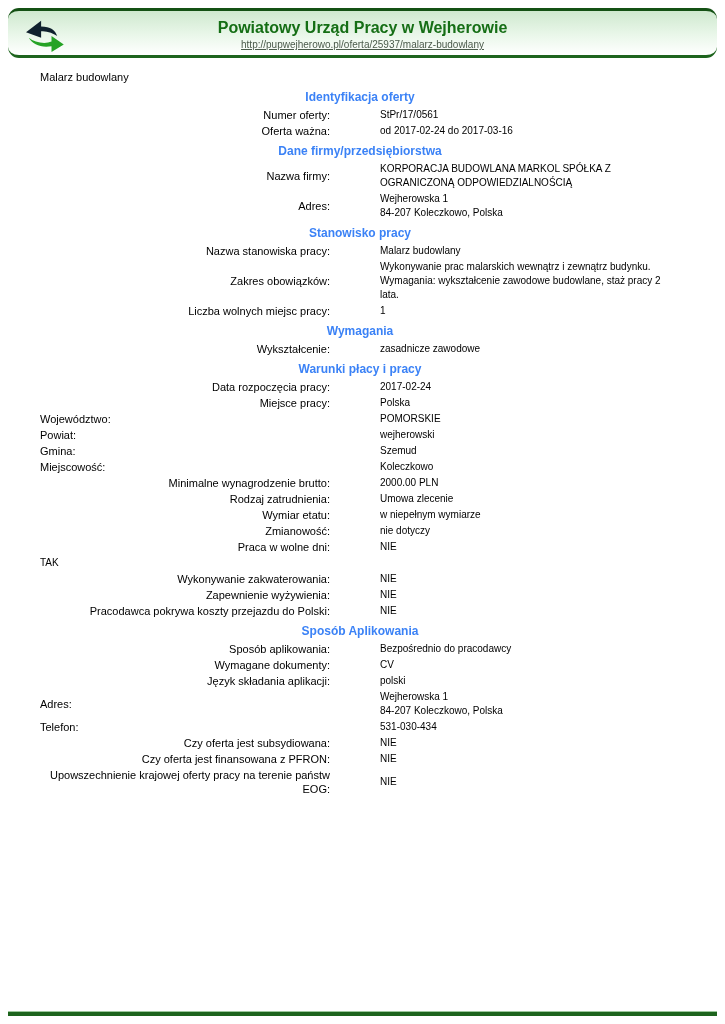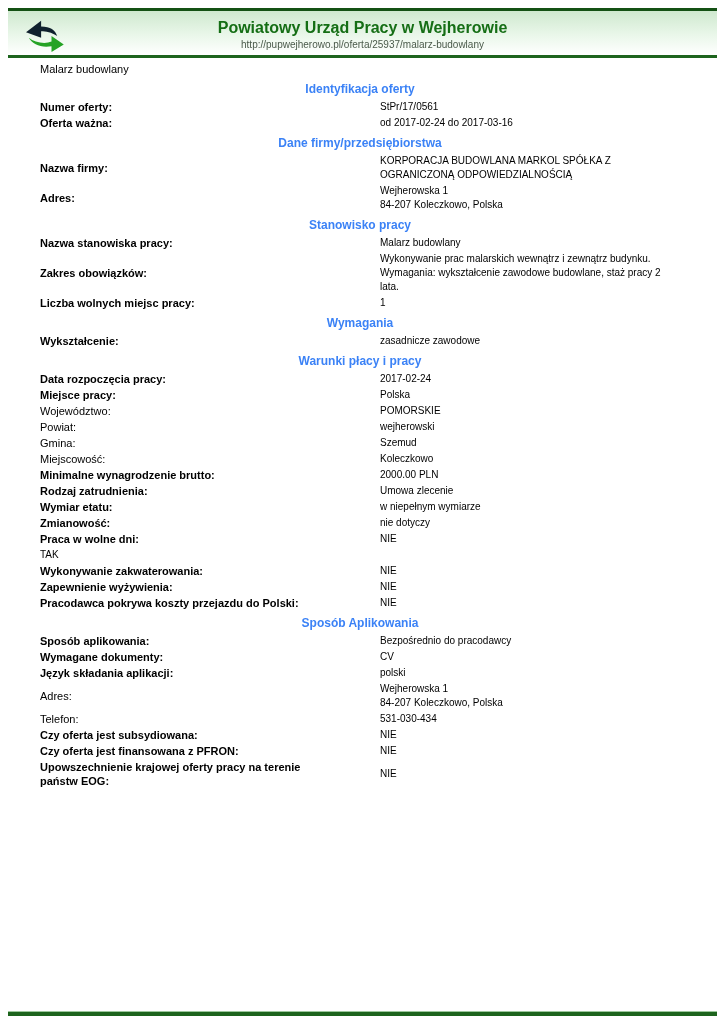--- a/index.html
+++ b/index.html
@@ -17,50 +17,51 @@
   }
   
   .hdr {
     position: relative;
     border-top: 3px solid #145114;
     border-bottom: 3px solid #1d641d;
     background: linear-gradient(to bottom, #cfe9cf 0%, #eaf7ea 55%, #ffffff 100%);
     height: 50px;
     text-align: center;
     padding-top: 7px;
+    border-radius: 11px;
   }
   .hdr-title {
     font-size: 16px; font-weight: bold; color: #156e15;
     line-height: 20px;
   }
   .hdr-url {
-    font-size: 10px; color: #4a5a4a; line-height: 14px;
+    font-size: 10px; color: #4a5a4a; line-height: 14px; text-decoration: underline;
   }
   .logo {
     position: absolute; left: 12px; top: 7px;
     width: 46px; height: 34px;
   }
   
-  .content { flex: 1 1 auto; padding: 4px 37px 0 32px; }
+  .content { flex: 1 1 auto; padding: 12px 37px 0 32px; }
   .page-title { font-size: 11px; line-height: 15px; margin-bottom: 4px; }
   .section-heading {
     font-size: 12px; font-weight: bold; color: #3b82f6;
     text-align: center; line-height: 16px;
     margin: 4px 0 2px 0;
   }
   .row {
     display: grid;
     grid-template-columns: 290px 1fr;
     column-gap: 50px;
     align-items: center;
     min-height: 16px;
     padding: 1px 0;
   }
   .label {
-    font-size: 11px; font-weight: bold; text-align: left;
+    font-size: 11px; font-weight: normal; text-align: right;
     line-height: 14px;
   }
   .label.plain { font-weight: normal; text-align: left; }
   .value {
     font-size: 10px; line-height: 14px;
     white-space: pre-line;
     max-width: 300px;
   }
   
   .ftr {

